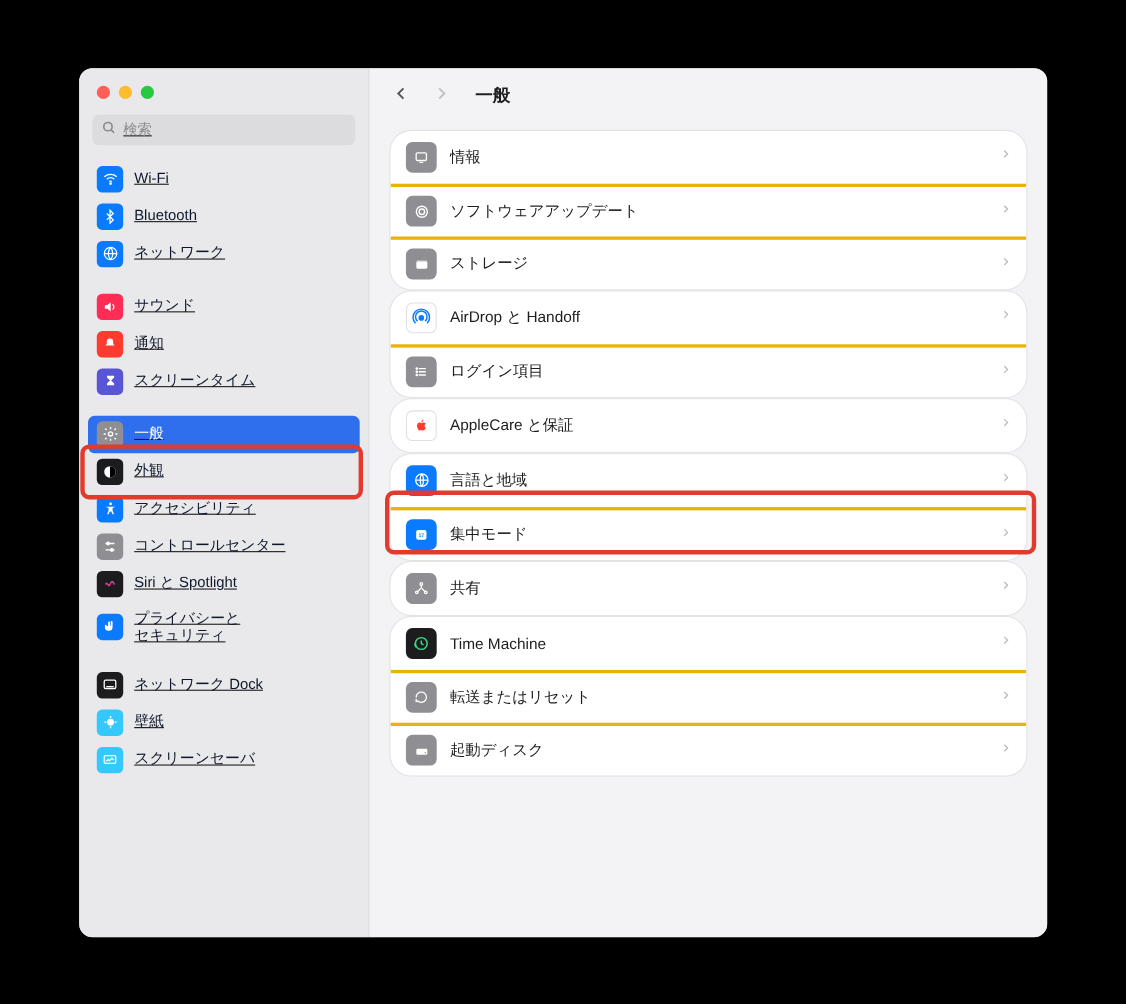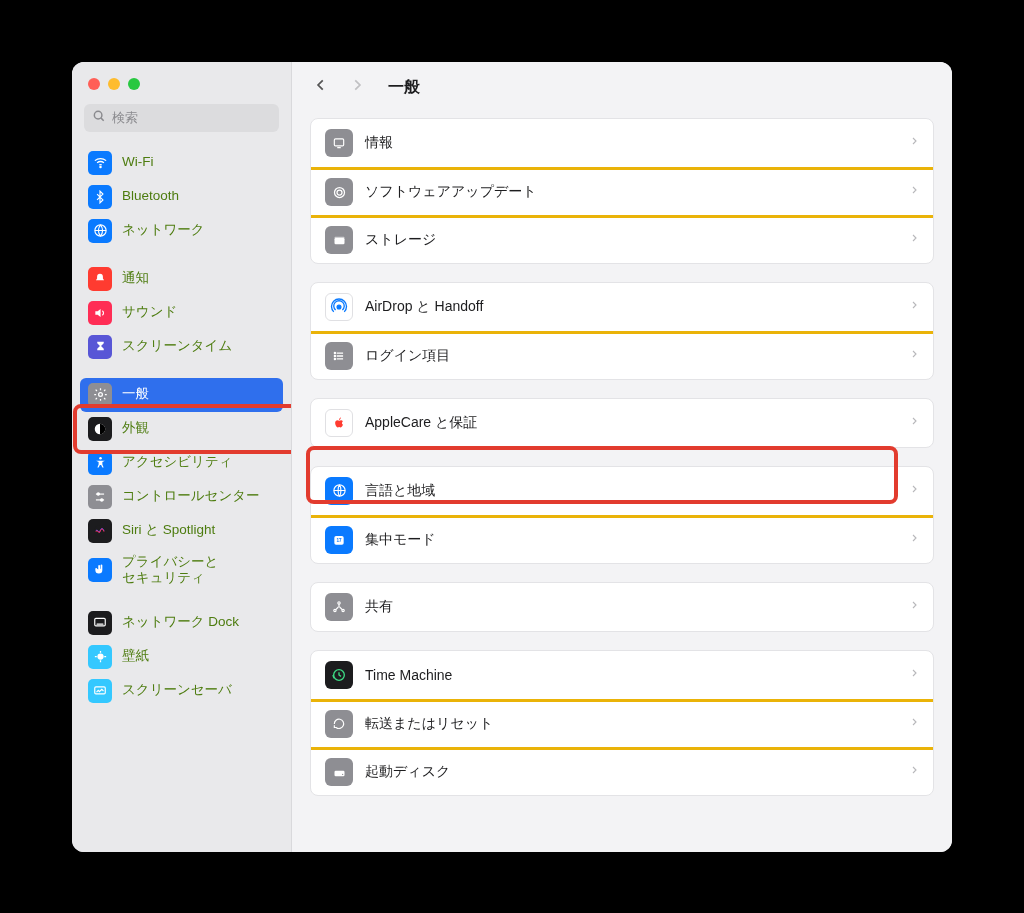--- a/index.html
+++ b/index.html
@@ -18,25 +18,26 @@
     width: 880px;
     height: 790px;
     background: #f5f5f7;
     border-radius: 12px;
     box-shadow: 0 30px 60px rgba(0,0,0,.5);
     display: flex;
     overflow: hidden;
     position: relative;
   }
   .sidebar {
-    width: 220px;
+    width: 264px;
     background: #e9e9eb;
     display: flex;
     flex-direction: column;
     border-right: 1px solid #d9d9dc;
+    text-decoration: underline;
   }
   .traffic {
     display: flex;
     gap: 8px;
     padding: 16px 16px 10px 16px;
   }
   .tl { width:12px; height:12px; border-radius:50%; }
   .tl.red { background:#ff5f57; }
   .tl.yellow { background:#febc2e; }
   .tl.green { background:#28c840; }
@@ -63,40 +64,40 @@
     height:34px; padding:0 8px; border-radius:6px;
     cursor:default; position:relative;
   }
   .side-item.selected { background:#2f6fed; color:#fff; }
   .side-item.selected .side-label { color:#fff; }
   .side-icon {
     width:24px; height:24px; border-radius:5px;
     display:flex; align-items:center; justify-content:center;
     color:#fff; flex-shrink:0; font-size:14px;
   }
-  .side-label { font-size:13.5px; color:#4d7c0f; line-height:1.2; }
+  .side-label { font-size:13.5px; color:#0f172a; line-height:1.2; }
   .highlight-red {
     position:absolute; border:4px solid #e23b2e; border-radius:8px;
     pointer-events:none;
   }
 
   .main {
     flex:1; background:#f3f3f5; display:flex; flex-direction:column;
   }
   .toolbar {
     height:52px; display:flex; align-items:center; gap:14px;
     padding:0 18px;
   }
   .nav-btn { color:#9a9a9e; font-size:20px; cursor:default; padding:2px 4px;}
   .nav-btn.active { color:#555; }
   .title { font-size:16px; font-weight:600; margin-left:6px; }
   .content { flex:1; overflow-y:auto; padding:4px 18px 20px 18px; position:relative;}
   .group {
-    background:#fff; border:1px solid #e3e3e6; border-radius:8px;
-    margin-bottom:18px; overflow:hidden;
+    background:#fff; border:1px solid #e3e3e6; border-radius:20px;
+    overflow:hidden;
   }
   .row {
     display:flex; align-items:center; gap:12px;
     height:48px; padding:0 14px; cursor:default;
     border-top:3px solid #eab308;
   }
   .row:first-child { border-top:0; }
   .row-icon {
     width:28px; height:28px; border-radius:6px;
     display:flex; align-items:center; justify-content:center;
@@ -151,35 +152,35 @@
           <div class="side-icon" style="background: rgb(10, 122, 255);">
             <svg viewBox="0 0 24 24" width="15" height="15" fill="none" stroke="#fff" stroke-width="1.8">
               <circle cx="12" cy="12" r="9"></circle>
               <path d="M3 12h18M12 3a14 14 0 0 1 0 18M12 3a14 14 0 0 0 0 18"></path>
             </svg>
           </div>
           <div class="side-label">ネットワーク</div>
         </div>
         <div class="side-sep"></div>
         <div class="side-item">
-          <div class="side-icon" style="background: rgb(255, 59, 48);">
-            <svg viewBox="0 0 24 24" width="14" height="14" fill="#fff">
-              <path d="M12 3a5 5 0 0 0-5 5v3l-2 3h14l-2-3V8a5 5 0 0 0-5-5z"></path>
-            </svg>
-          </div>
-          <div class="side-label">通知</div>
-        </div>
-        <div class="side-item">
           <div class="side-icon" style="background: rgb(255, 45, 85);">
             <svg viewBox="0 0 24 24" width="14" height="14" fill="#fff">
               <path d="M4 9v6h4l5 4V5l-5 4H4z"></path>
               <path d="M16 8a5 5 0 0 1 0 8" fill="none" stroke="#fff" stroke-width="2"></path>
             </svg>
           </div>
           <div class="side-label">サウンド</div>
+        </div>
+        <div class="side-item">
+          <div class="side-icon" style="background: rgb(255, 59, 48);">
+            <svg viewBox="0 0 24 24" width="14" height="14" fill="#fff">
+              <path d="M12 3a5 5 0 0 0-5 5v3l-2 3h14l-2-3V8a5 5 0 0 0-5-5z"></path>
+            </svg>
+          </div>
+          <div class="side-label">通知</div>
         </div>
         <div class="side-item">
           <div class="side-icon" style="background: rgb(88, 86, 214);">
             <svg viewBox="0 0 24 24" width="13" height="13" fill="#fff">
               <path d="M6 3h12v3l-5 5 5 5v3H6v-3l5-5-5-5V3z"></path>
             </svg>
           </div>
           <div class="side-label">スクリーンタイム</div>
         </div>
         <div class="side-sep"></div>

